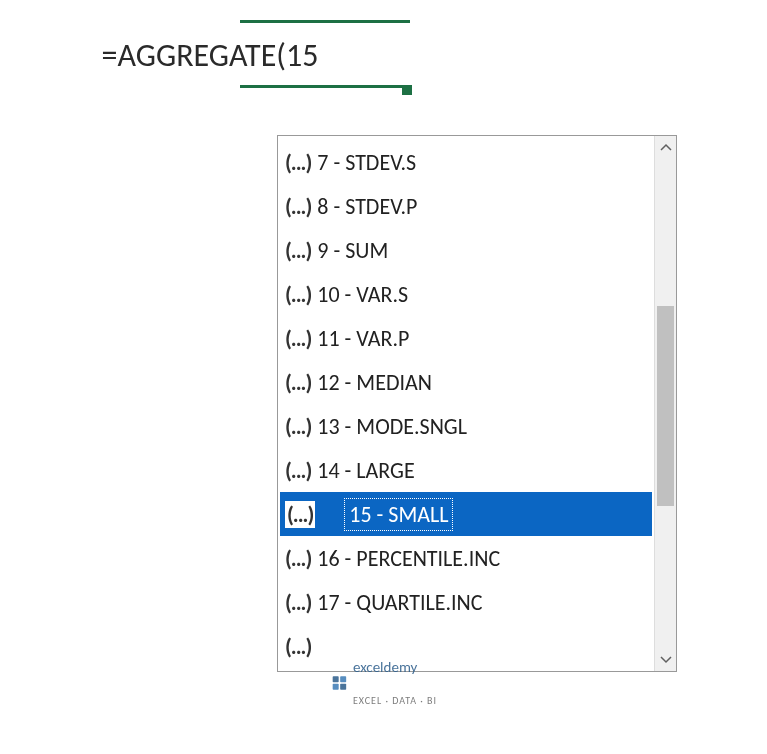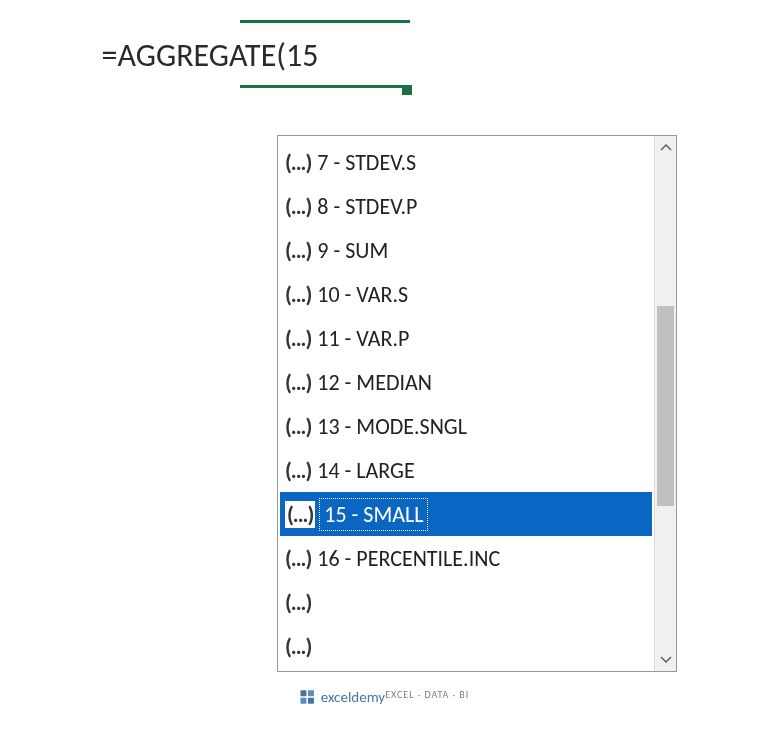--- a/index.html
+++ b/index.html
@@ -88,20 +88,21 @@
     .dropdown-item.selected {
       background: #0b66c3;
     }
     .dropdown-item.selected .item-label {
       color: #ffffff;
     }
     .dropdown-item.selected .selected-border {
       border: 1px dotted #ffffff;
       padding: 2px 4px;
       display: inline-block;
+      margin-left: 25px;
     }
     .dropdown-item .item-label {
       padding-left: 2px;
     }
     .dropdown-item.selected .paren-icon-wrapper {
       background: #ffffff;
       padding: 0 2px;
     }
     .scrollbar {
       width: 22px;
@@ -141,22 +142,23 @@
       align-items: center;
       gap: 5px;
       opacity: 0.85;
     }
     .watermark-icon {
       width: 18px;
       height: 18px;
     }
     .watermark-text {
       display: flex;
-      flex-direction: row;
+      flex-direction: column;
       line-height: 1;
+      gap: 21px;
     }
     .watermark-main {
       font-size: 15px;
       color: #2b5c8a;
       font-weight: 500;
     }
     .watermark-sub {
       font-size: 10px;
       color: #666;
       letter-spacing: 1px;
@@ -211,20 +213,21 @@
     <div class="dropdown-item selected">
       <span class="paren-icon-wrapper"><span class="paren-icon">(...)</span></span>
       <span class="item-label selected-border">15 - SMALL</span>
     </div>
     <div class="dropdown-item">
       <span class="paren-icon">(...)</span>
       <span class="item-label">16 - PERCENTILE.INC</span>
     </div>
     <div class="dropdown-item">
       <span class="paren-icon">(...)</span>
+      <span class="item-label">17 - QUARTILE.INC</span>
     </div>
     <div class="dropdown-item">
       <span class="paren-icon">(...)</span>
     </div>
   </div>
   <div class="scrollbar">
     <div class="scroll-arrow">
       <svg width="12" height="8" viewBox="0 0 12 8">
           <path d="M1 7 L6 2 L11 7" stroke="#606060" stroke-width="1.5" fill="none"></path>
         </svg>

